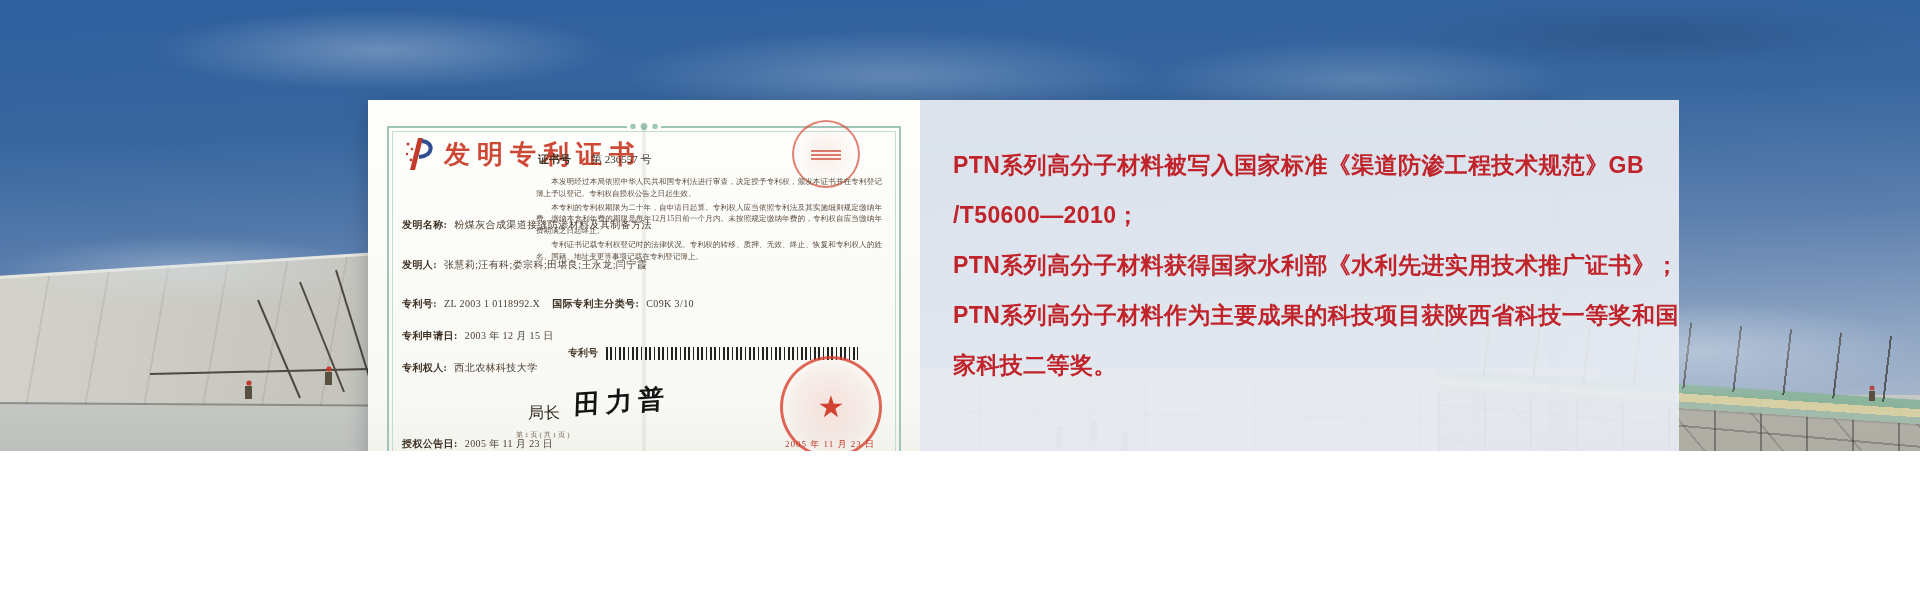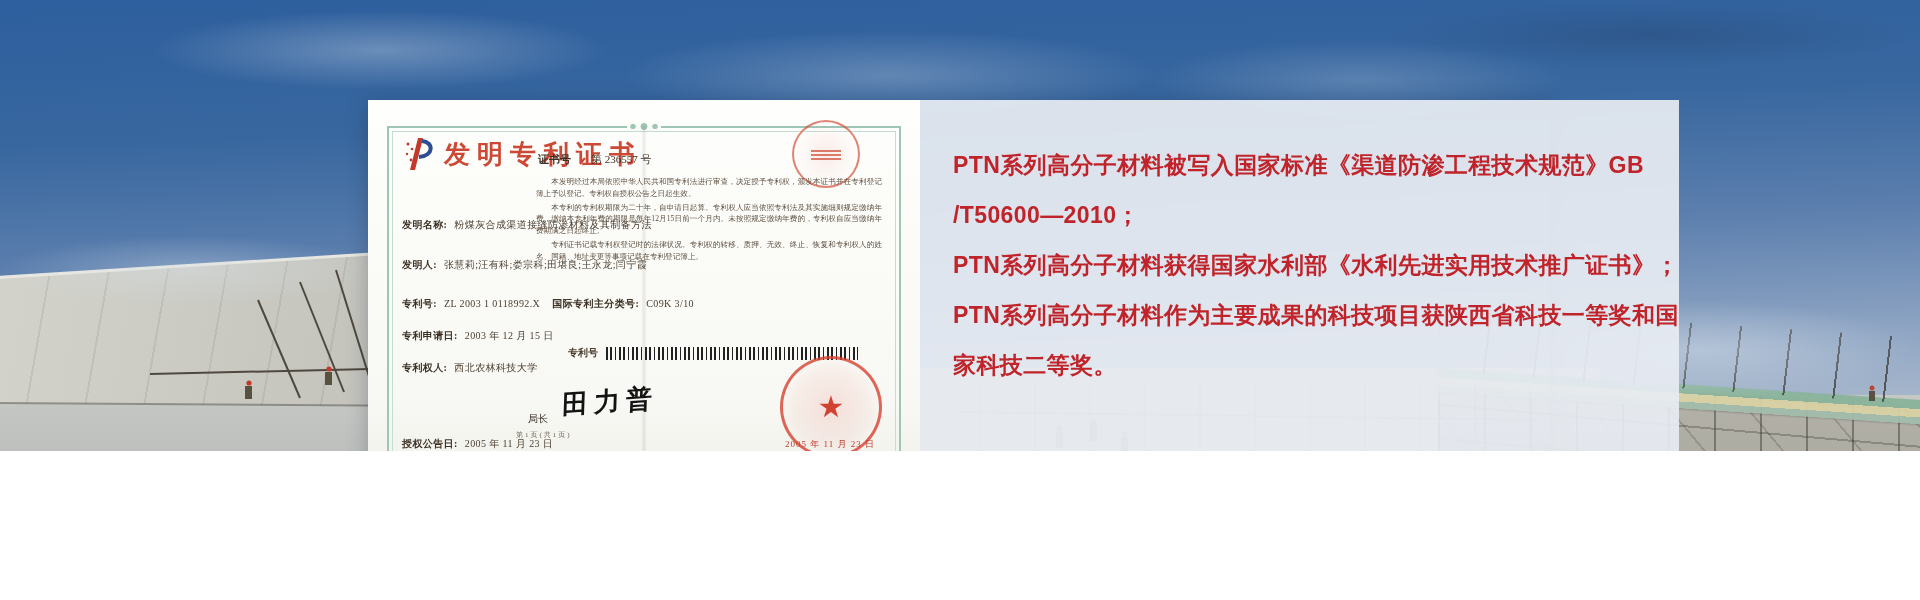--- a/index.html
+++ b/index.html
@@ -82,21 +82,21 @@
   .certno{position:absolute;left:170px;top:52px;font-size:11px;color:#3e3226;white-space:nowrap;}
   .certno .flabel{font-weight:700;margin-right:20px;}
   .legal{position:absolute;left:152px;top:76px;width:378px;font-size:7.6px;line-height:11.8px;
          color:#5f5142;text-align:justify;}
   .legal p{margin:0 16px 2px;text-indent:2em;}
   .bcrow{position:absolute;left:200px;top:246px;display:flex;align-items:center;gap:8px;}
   .bcrow .flabel{font-weight:700;font-size:10px;color:#4a3e30;}
   .barcode{width:252px;height:13px;
            background:repeating-linear-gradient(90deg,#222 0 2px,transparent 2px 4px,#222 4px 6px,transparent 6px 9px,#222 9px 10px,transparent 10px 13px);}
   .dirrow{position:absolute;left:160px;top:284px;display:flex;align-items:flex-start;gap:14px;}
-  .dirrow .dl{font-size:10px;color:#33291e;margin-top:28px;}
+  .dirrow .dl{font-size:16px;color:#33291e;margin-top:19px;}
   .dirrow .sig{font-size:26px;font-weight:700;color:#131313;transform:rotate(-4deg) skewX(-6deg);letter-spacing:6px;}
   .bigseal{position:absolute;left:412px;top:256px;width:96px;height:96px;border-radius:50%;
            border:3px solid rgba(216,64,46,.8);
            background:radial-gradient(circle,rgba(230,80,60,.14),rgba(230,80,60,.05) 58%,transparent 72%);
            display:flex;align-items:center;justify-content:center;}
   .bigseal .star{color:rgba(206,52,36,.92);font-size:30px;font-family:"DejaVu Sans",sans-serif;line-height:1;}
   .sealdate{position:absolute;left:396px;top:338px;width:132px;text-align:center;
             font-size:9px;color:#c03a2a;letter-spacing:1px;white-space:nowrap;}
   .smseal{position:absolute;left:424px;top:20px;width:64px;height:64px;border-radius:50%;
           border:2px solid rgba(214,90,70,.75);

